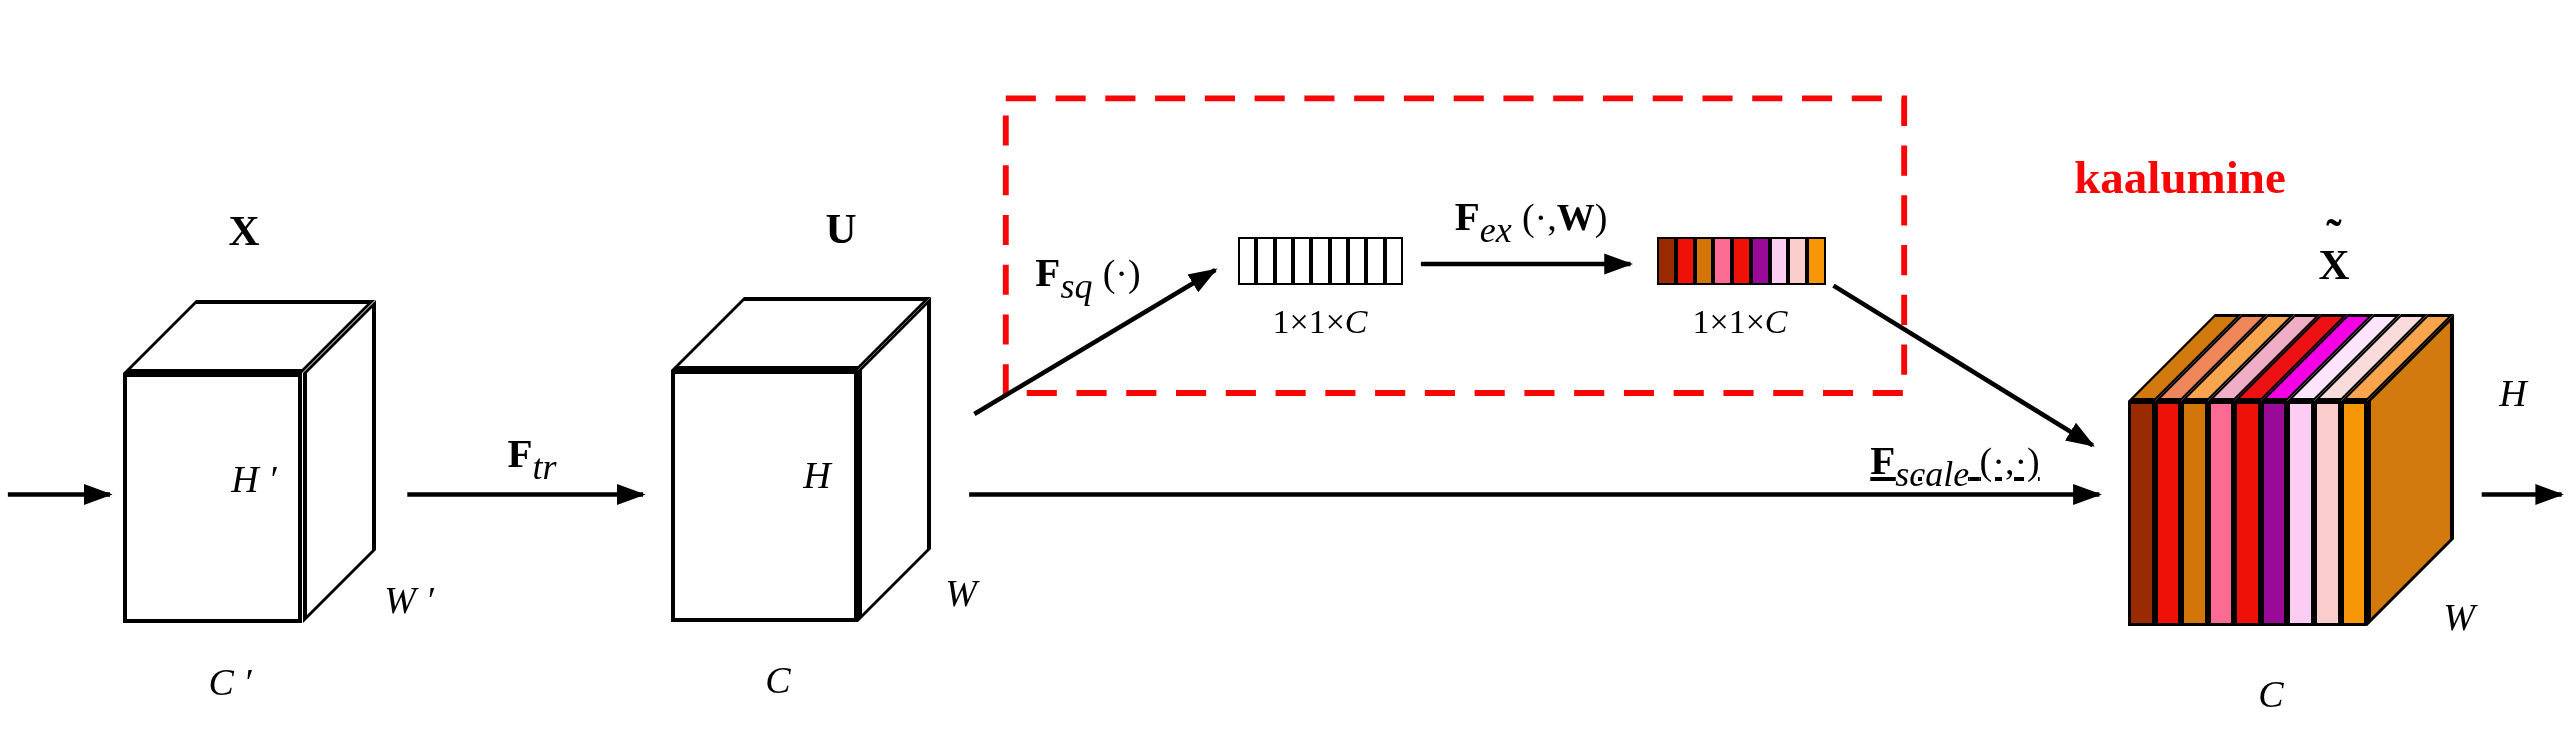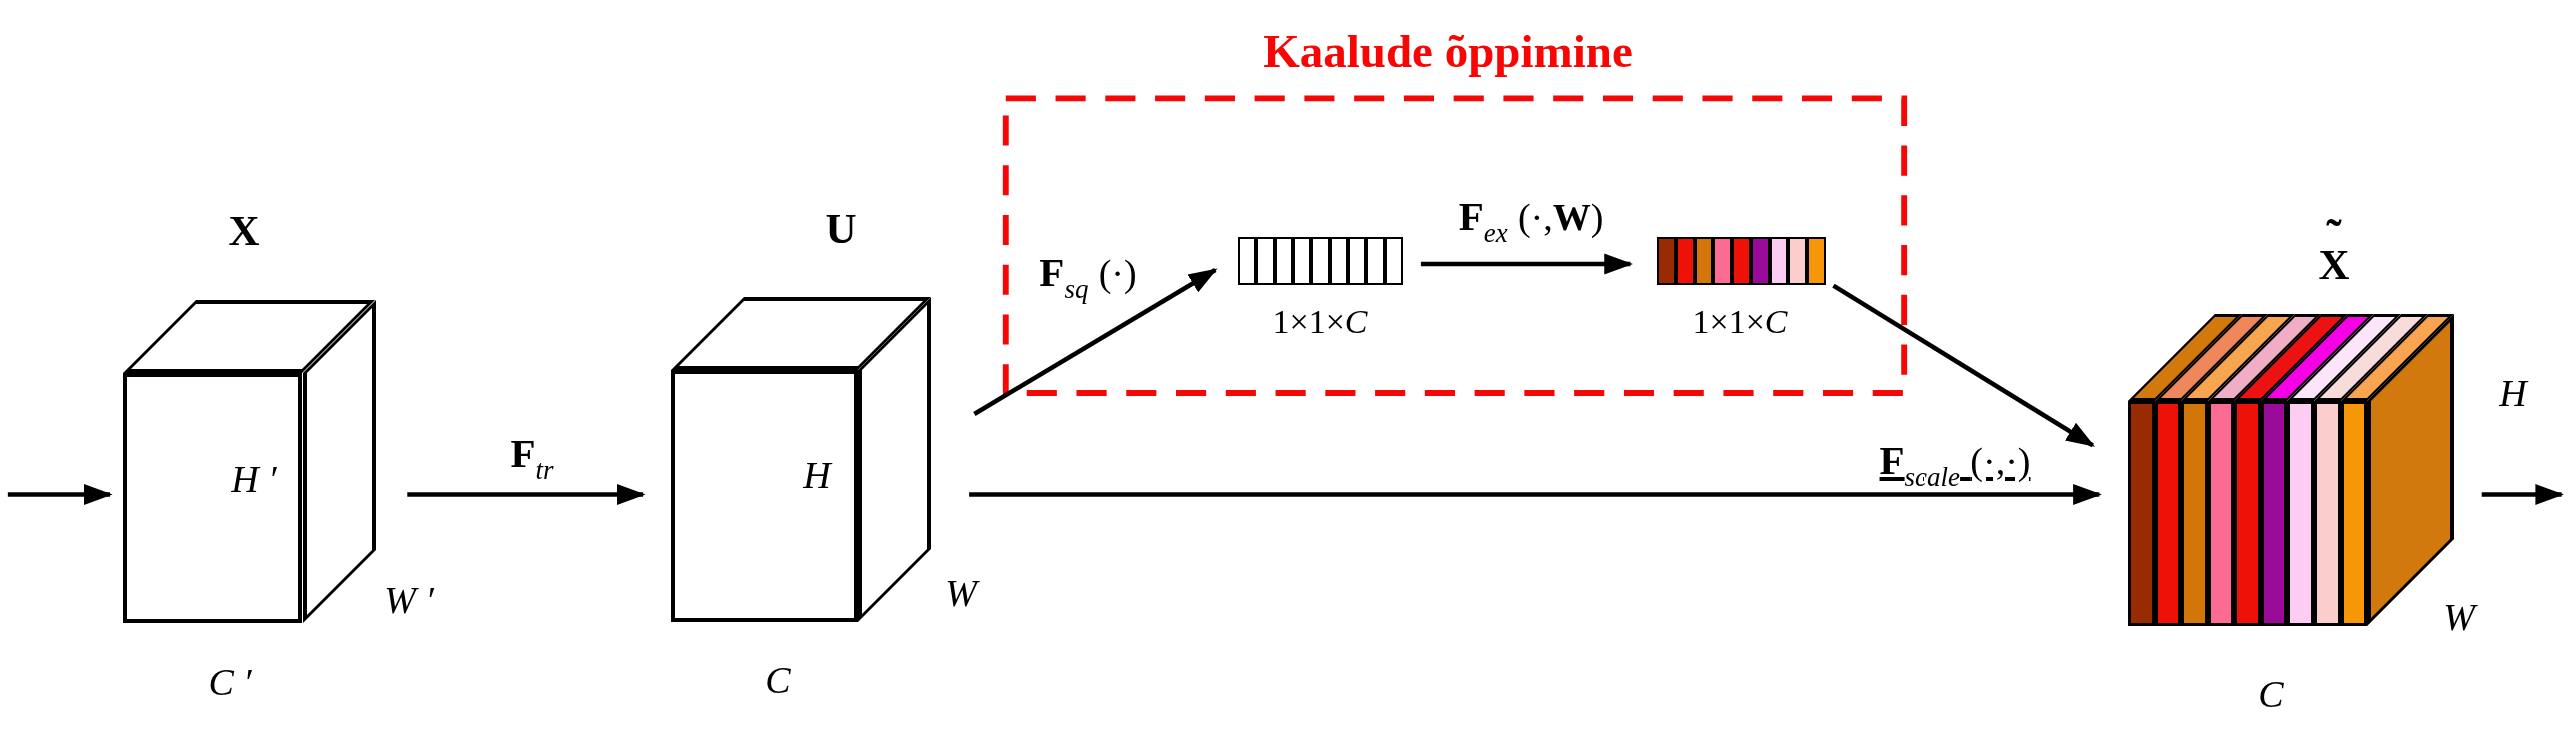--- a/index.html
+++ b/index.html
@@ -19,21 +19,21 @@
   .cells.thin > div{border:2.6px solid #000;}
   .cells.mid  > div{border:3.3px solid #000;}
 
   
   .tname{font-size:43px;font-weight:bold;}
   .dim{font-size:38px;font-style:italic;}
   .sizelbl{font-size:34px;}
   .sizelbl i{font-style:italic;}
   .fn{font-size:41px;}
   .fn .base{font-weight:bold;}
-  .fn sub{font-size:27px;font-style:italic;line-height:0;vertical-align:-11.8px;margin-top:21px;}
+  .fn sub{font-size:36px;font-style:italic;line-height:0;vertical-align:-11.8px;margin-top:21px;}
   .fn .args{font-size:38px;}
   .fn .argw{font-weight:bold;font-size:38px;}
   .redtitle{font-size:47px;font-weight:bold;line-height:1.18;text-align:center;}
   .xtilde{display:flex;flex-direction:column;align-items:center;}
   .xtilde .tld{font-size:46px;font-weight:bold;line-height:0.5;margin-bottom:-5.2px;}
   .xtilde .ltr{font-size:43px;font-weight:bold;line-height:1;}
   svg{position:absolute;left:0;top:0;pointer-events:none;}
 </style>
 </head>
 <body>
@@ -111,22 +111,22 @@
     <rect x="1536" y="150" width="1372" height="450" fill="none" stroke="#F80505" stroke-width="9" stroke-dasharray="46 30"></rect>
     <line x1="12" y1="755" x2="168" y2="755" stroke="#000" stroke-width="7" marker-end="url(#ah)"></line>
     <line x1="622" y1="755" x2="982" y2="755" stroke="#000" stroke-width="7" marker-end="url(#ah)"></line>
     <line x1="1488" y1="632" x2="1856" y2="412" stroke="#000" stroke-width="7" marker-end="url(#ah)"></line>
     <line x1="2170" y1="403" x2="2490" y2="403" stroke="#000" stroke-width="7" marker-end="url(#ah)"></line>
     <line x1="2800" y1="436" x2="3196" y2="680" stroke="#000" stroke-width="7" marker-end="url(#ah)"></line>
     <line x1="1480" y1="755" x2="3206" y2="755" stroke="#000" stroke-width="7" marker-end="url(#ah)"></line>
     <line x1="3790" y1="755" x2="3912" y2="755" stroke="#000" stroke-width="7" marker-end="url(#ah)"></line>
   </svg>
 
-  <div class="abs center redtitle" style="left:1448px;top:52px;color:#F80505;">Kaalude õppimine</div>
   <div class="abs center redtitle" style="left:2180px;top:178px;color:#F80505;">
+    <div>kaalumine</div>
   </div>
 
   <div class="abs center tname" style="left:244px;top:230px;">X</div>
   <div class="abs center tname" style="left:841px;top:228px;">U</div>
   <div class="abs center xtilde" style="left:2334px;top:255px;">
     <span class="tld">˜</span>
     <span class="ltr">X</span>
   </div>
 
   <div class="abs center dim" style="left:254px;top:479px;">H ′</div>

